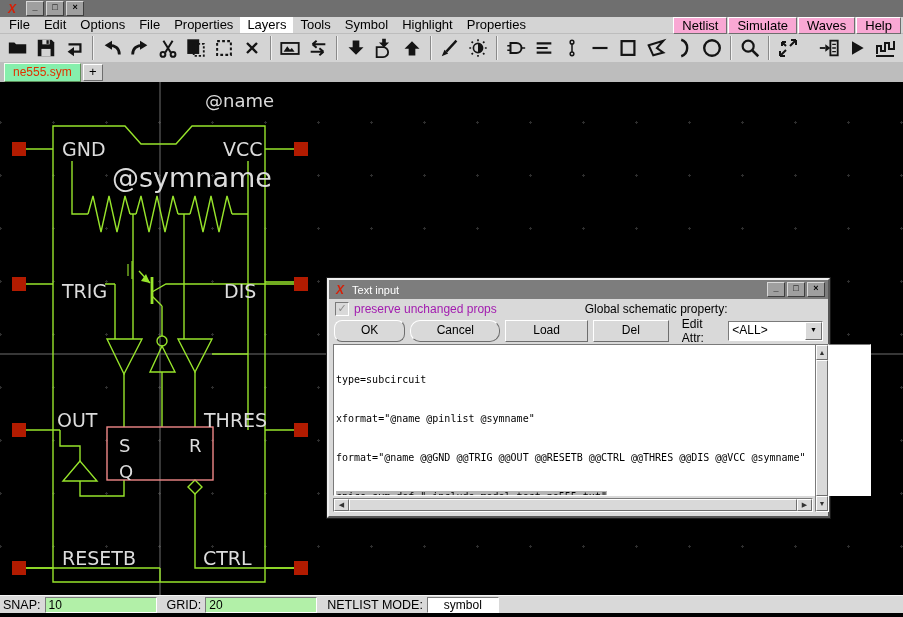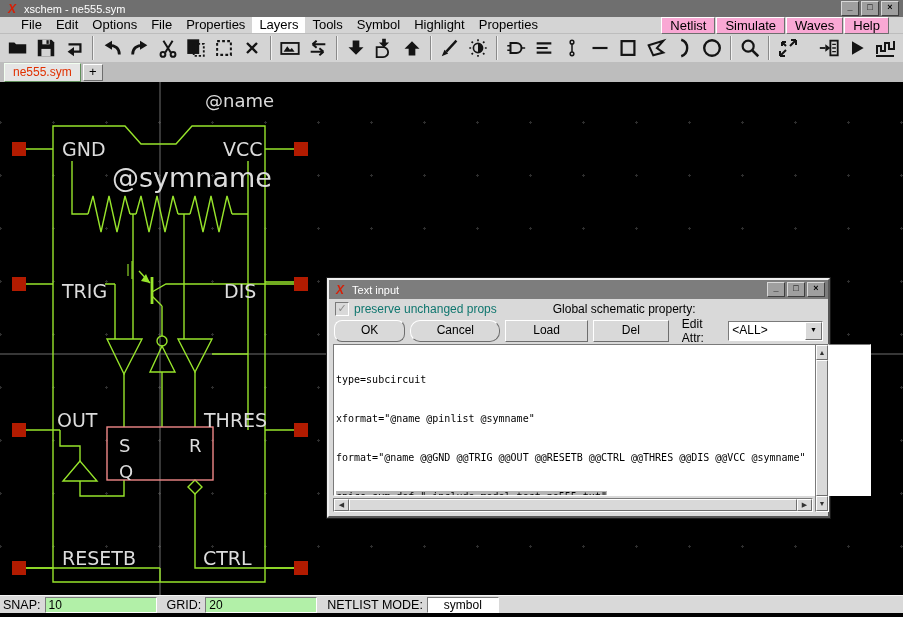--- a/index.html
+++ b/index.html
@@ -7,33 +7,33 @@
        font-family:"Liberation Sans",sans-serif;-webkit-font-smoothing:antialiased;}
   
   .titlebar{height:17px;background:#6f6f6f;display:flex;align-items:center;color:#fff;
             font-size:11px;padding:0 4px;}
   .applogo{color:#d81e05;font-weight:bold;font-style:italic;font-size:12px;margin:0 8px 0 4px;}
   .titlebar .title{flex:1;}
   .winbtn{width:16px;height:13px;background:#9f9f9f;border:1px solid;
           border-color:#d8d8d8 #3f3f3f #3f3f3f #d8d8d8;color:#000;font-size:9px;line-height:11px;
           text-align:center;margin-left:2px;font-weight:bold;}
   .menubar{height:16px;background:#d4d4d4;display:flex;align-items:center;font-size:13px;
-           padding:0 14px;border-bottom:1px solid #bdbdbd;}
+           padding:0 2px;border-bottom:1px solid #bdbdbd;}
   .menuitem{padding:0 7px;height:16px;line-height:16px;color:#000;}
   .menuitem.active{background:#ffffff;}
   .menuspacer{flex:1;}
   .menubtn{padding:0 8px;height:15px;line-height:15px;background:#f9a8d4;border:1px solid;
            border-color:#ffffff #6e6e6e #6e6e6e #ffffff;margin-left:1px;}
   .toolbar{height:28px;background:#d4d4d4;display:flex;align-items:center;padding:0 4px;}
   .tbtn{width:28px;height:26px;display:flex;align-items:center;justify-content:center;}
   .tsep{width:0;height:24px;border-left:1px solid #8a8a8a;border-right:1px solid #f0f0f0;margin:0 4px;}
   .tspacer{flex:1;}
   .tabbar{height:21px;background:#bdbdbd;display:flex;align-items:flex-end;padding:0 2px;
           border-bottom:1px solid #6b6b6b;}
-  .tab{background:#e5e5e5;color:#e03000;font-size:12px;padding:1px 8px 2px 8px;border:1px solid;
+  .tab{background:#86efac;color:#e03000;font-size:12px;padding:1px 8px 2px 8px;border:1px solid;
        border-color:#f2fff0 #5f8f5a #5f8f5a #f2fff0;margin:2px 2px 1px 2px;}
   .newtab{background:#d4d4d4;border:1px solid;border-color:#fff #6e6e6e #6e6e6e #fff;
           width:18px;text-align:center;font-size:13px;line-height:14px;height:15px;margin-bottom:2px;}
   
   .canvas{position:absolute;left:0;top:82px;width:903px;height:513px;background:#000;
           background-image:radial-gradient(circle,#2e2e2e 1px,transparent 1.2px);
           background-size:53px 53px;background-position:27px 14px;}
   .canvas svg{position:absolute;left:0;top:0;}
   
   .statusbar{position:absolute;left:0;top:595px;width:903px;height:18px;background:#d9d9d9;
@@ -50,22 +50,22 @@
   .dialog{position:absolute;left:327px;top:278px;width:503px;height:240px;background:#d9d9d9;
           border:2px solid;border-color:#f0f0f0 #555 #555 #f0f0f0;outline:1px solid #1a1a1a;
           box-sizing:border-box;z-index:10;}
   .dlg-titlebar{height:19px;background:#7d7d7d;display:flex;align-items:center;color:#fff;
                 font-size:11px;padding:0 3px;}
   .dlg-titlebar .title{flex:1;}
   .dlg-row{height:20px;display:flex;align-items:center;font-size:12px;padding:0 6px;}
   .checkbox{width:12px;height:12px;background:#d9d9d9;border:1px solid;
             border-color:#7a7a7a #fff #fff #7a7a7a;color:#8a8a8a;font-size:11px;line-height:11px;
             text-align:center;margin-right:5px;}
-  .cb-label{color:#0f766e;}
-  .prop-label{color:#000;margin-left:56px;}
+  .cb-label{color:#a21caf;}
+  .prop-label{color:#000;margin-left:88px;}
   .dlg-buttons{display:flex;align-items:center;height:24px;padding:0 5px;}
   .dbtn{height:20px;background:#d9d9d9;border:1px solid;border-color:#ffffff #6e6e6e #6e6e6e #ffffff;
         font-size:12px;text-align:center;line-height:19px;}
   .dbtn.b1{width:74px;border-radius:8px;} .dbtn.b2{width:94px;margin-left:5px;border-radius:10px;} .dbtn.b3{width:86px;margin-left:5px;}
   .dbtn.b4{width:79px;margin-left:5px;}
   .editattr-label{font-size:12px;margin-left:13px;}
   .combo{display:flex;margin-left:4px;width:99px;height:18px;border:1px solid;
          border-color:#7a7a7a #fff #fff #7a7a7a;background:#fff;}
   .combo .val{flex:1;font-size:12px;padding:1px 3px;}
   .combo .arrow{width:15px;background:#d9d9d9;border:1px solid;
@@ -86,21 +86,20 @@
           color:#333;font-size:7px;display:flex;align-items:center;justify-content:center;}
   .vscroll .sarrow{height:13px;} .hscroll .sarrow{width:13px;}
   .sthumb{flex:1;background:#d9d9d9;border:1px solid;border-color:#fff #6e6e6e #6e6e6e #fff;}
   svg.ticon{display:block;}
 </style>
 </head>
 <body>
 
 <div class="titlebar">
   <span class="applogo">X</span>
-  <span class="title">xschem - ne555.sym</span>
   <span class="winbtn">_</span>
   <span class="winbtn">□</span>
   <span class="winbtn">×</span>
 </div>
 
 <div class="menubar">
   <span class="menuitem">File</span>
   <span class="menuitem">Edit</span>
   <span class="menuitem">Options</span>
   <span class="menuitem">File</span>

